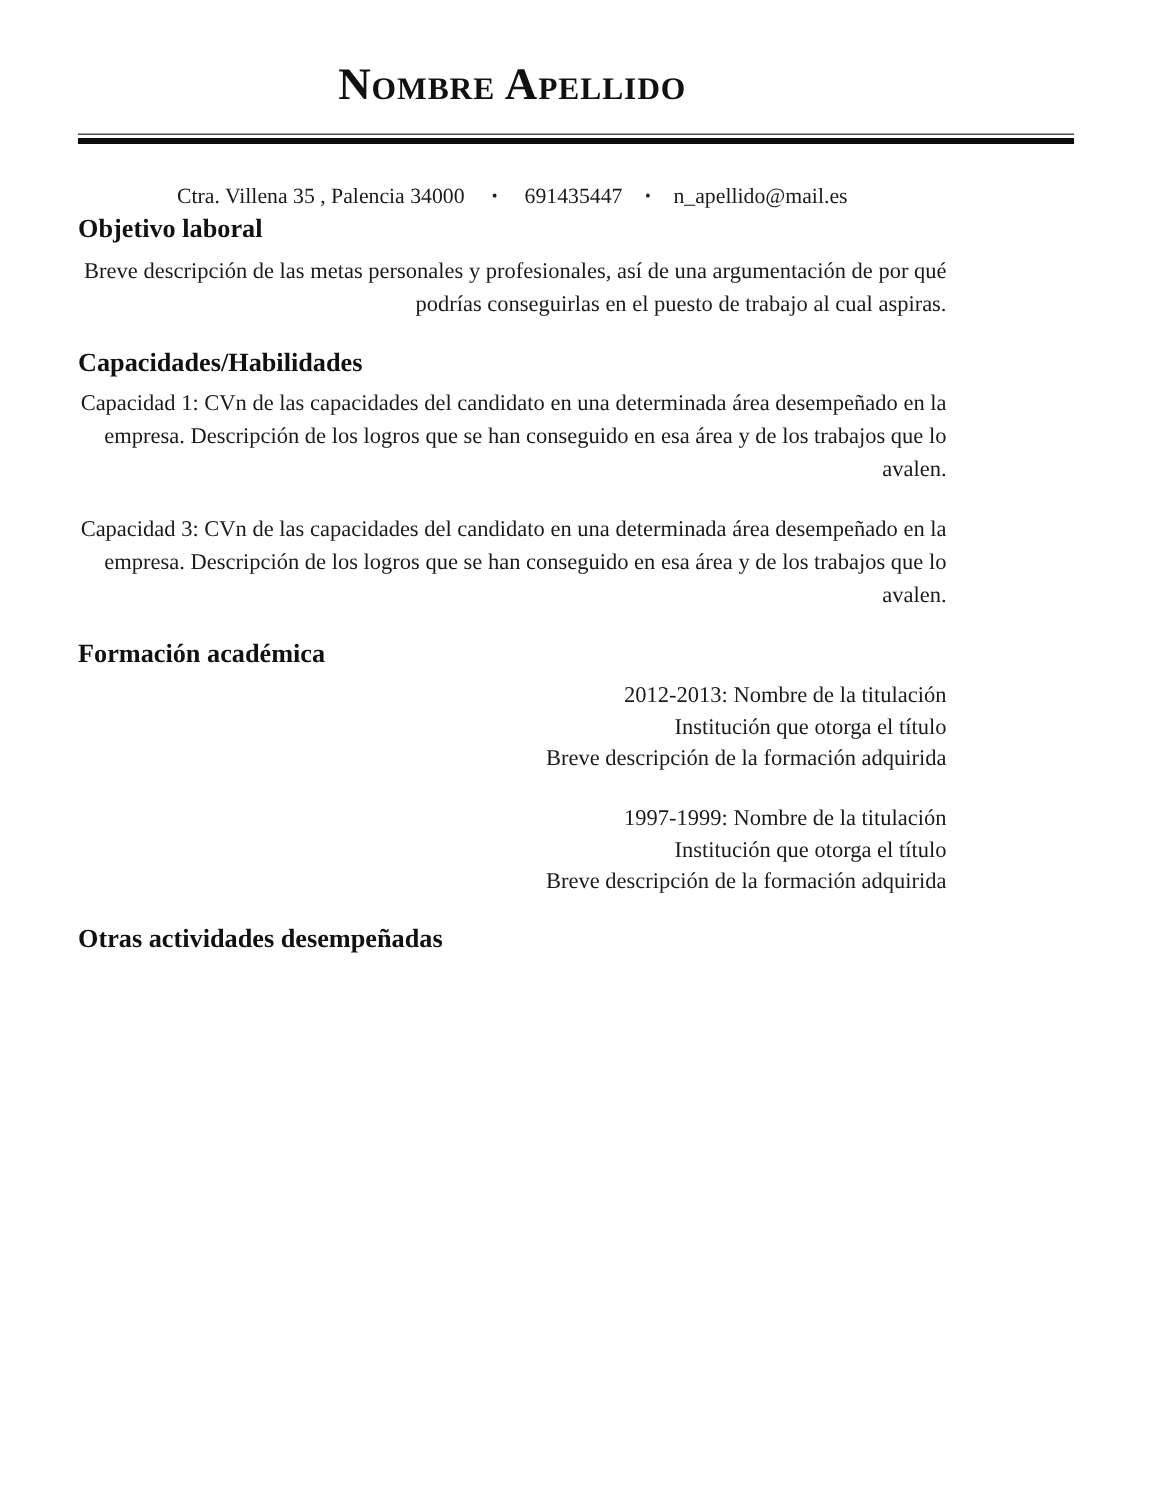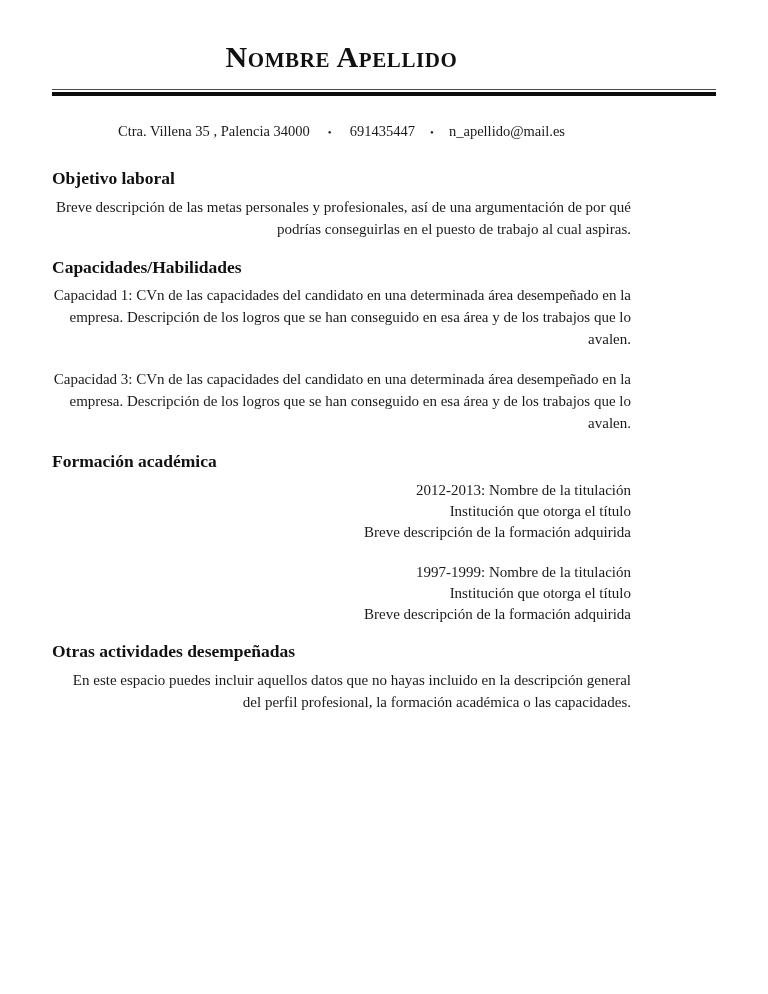--- a/index.html
+++ b/index.html
@@ -83,21 +83,20 @@
     width: 34px;
     text-align: center;
     font-size: 11px;
     vertical-align: middle;
     position: relative;
     top: -1px;
   }
 
   
   .body-content {
-    margin-top: 26px;
   }
   .section { margin: 0; }
   .section + .section { margin-top: 16px; }
 
   .section-heading {
     font-family: "Liberation Serif", "DejaVu Serif", serif;
     font-weight: 700;
     font-size: 17.5px;
     line-height: 1.25;
     color: #111111;
@@ -174,17 +173,16 @@
 
       <div class="edu-block">
         <span class="edu-line">1997-1999: Nombre de la titulación</span>
         <span class="edu-line">Institución que otorga el título</span>
         <span class="edu-line">Breve descripción de la formación adquirida</span>
       </div>
     </section>
 
     <section class="section sec-otras">
       <h2 class="section-heading">Otras actividades desempeñadas</h2>
-      <p class="para">En este espacio puedes incluir aquellos datos que no hayas incluido en la descripción general del perfil profesional, la formación académica o las capacidades.</p>
     </section>
 
   </div>
 </div>
 
 </body></html>

